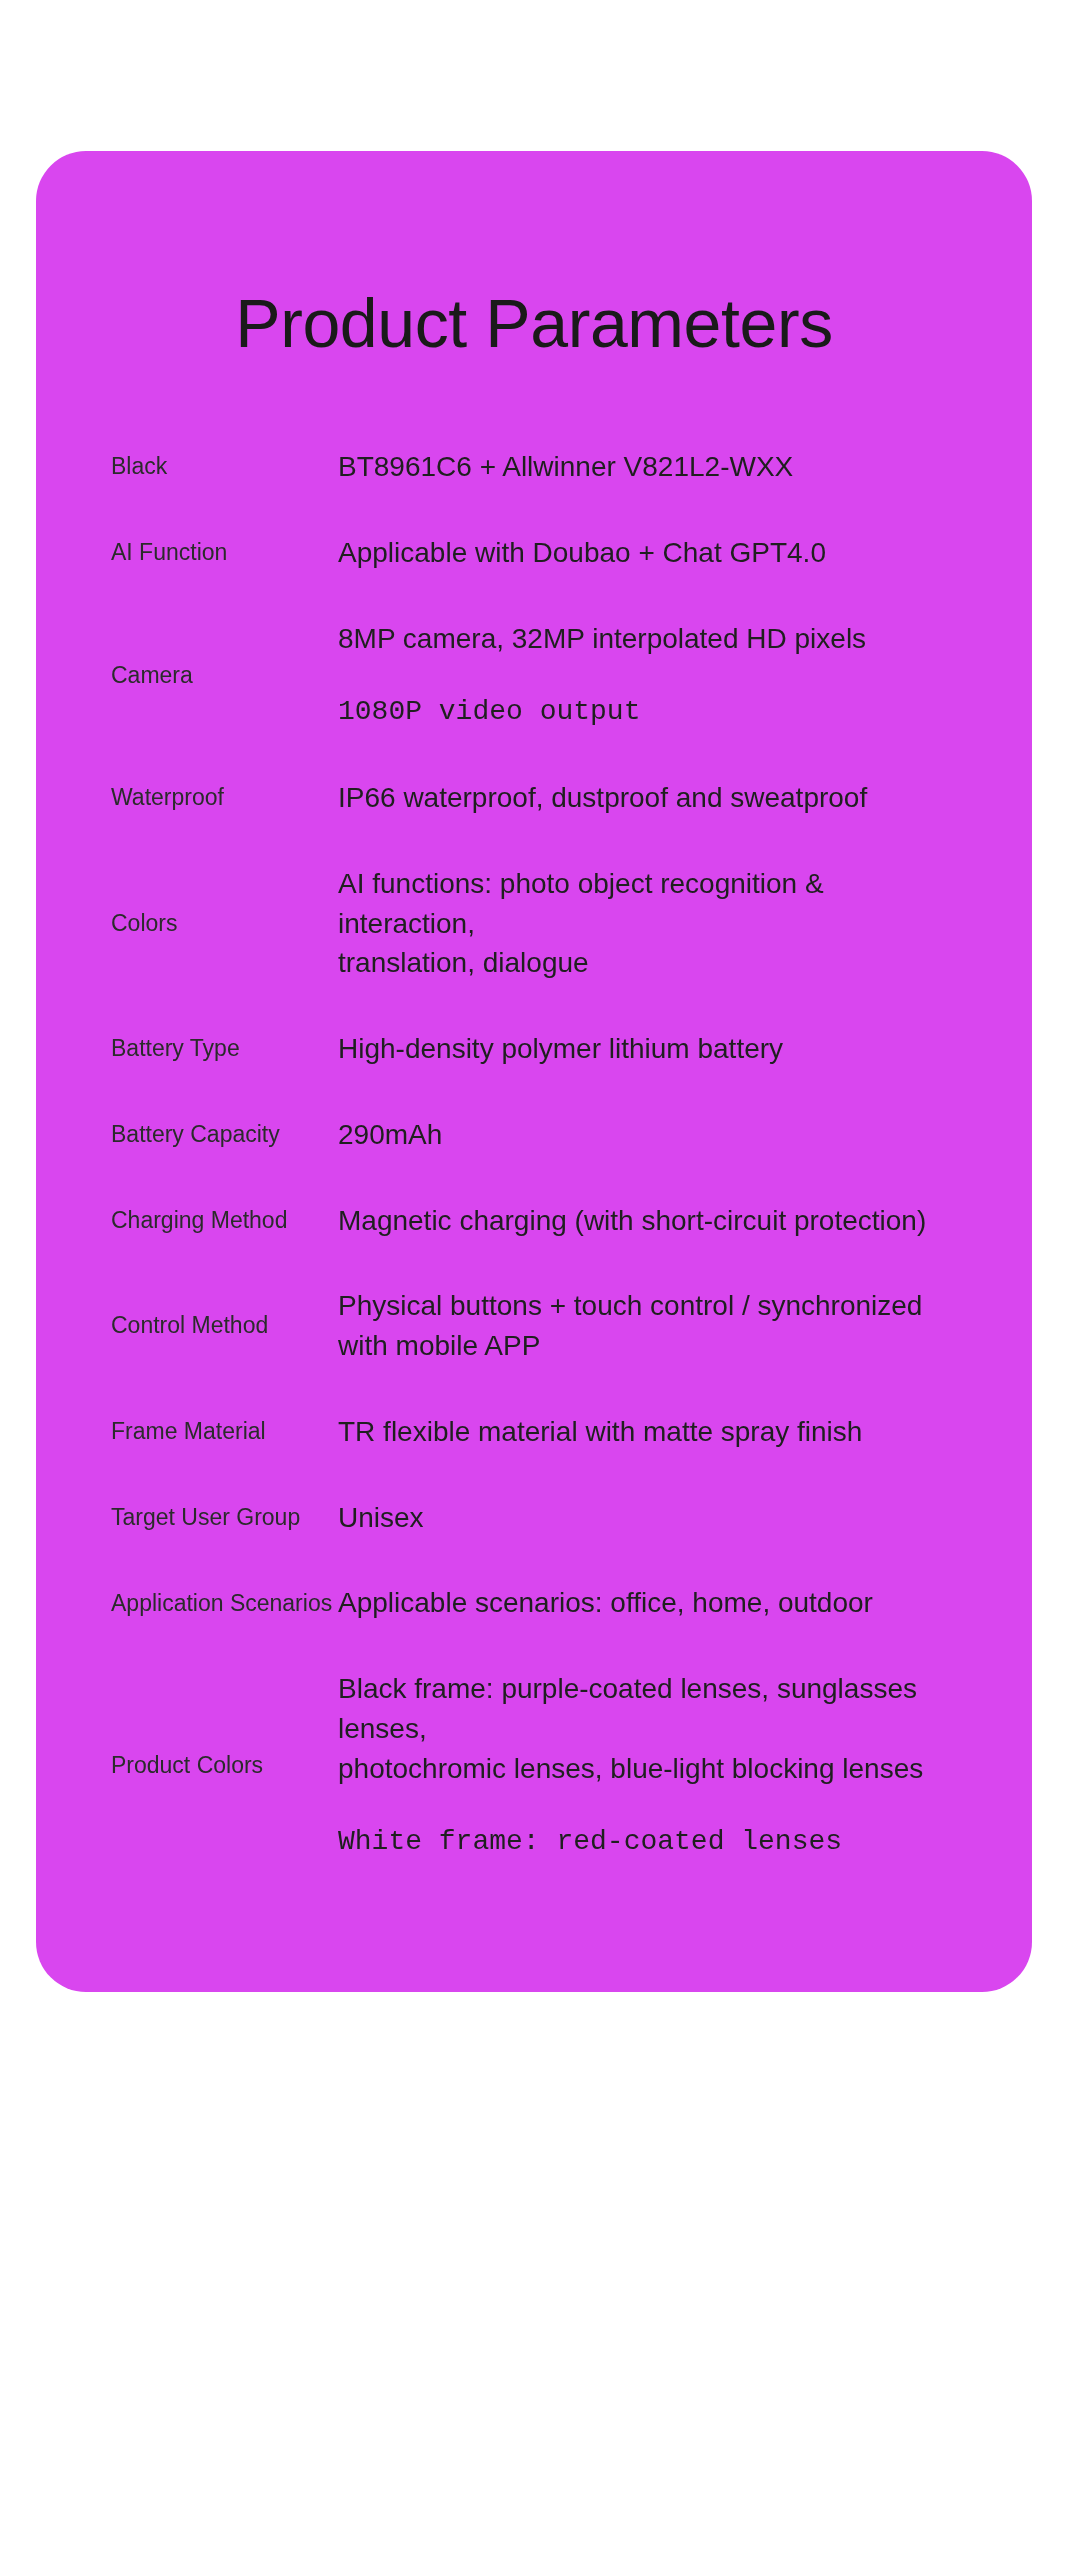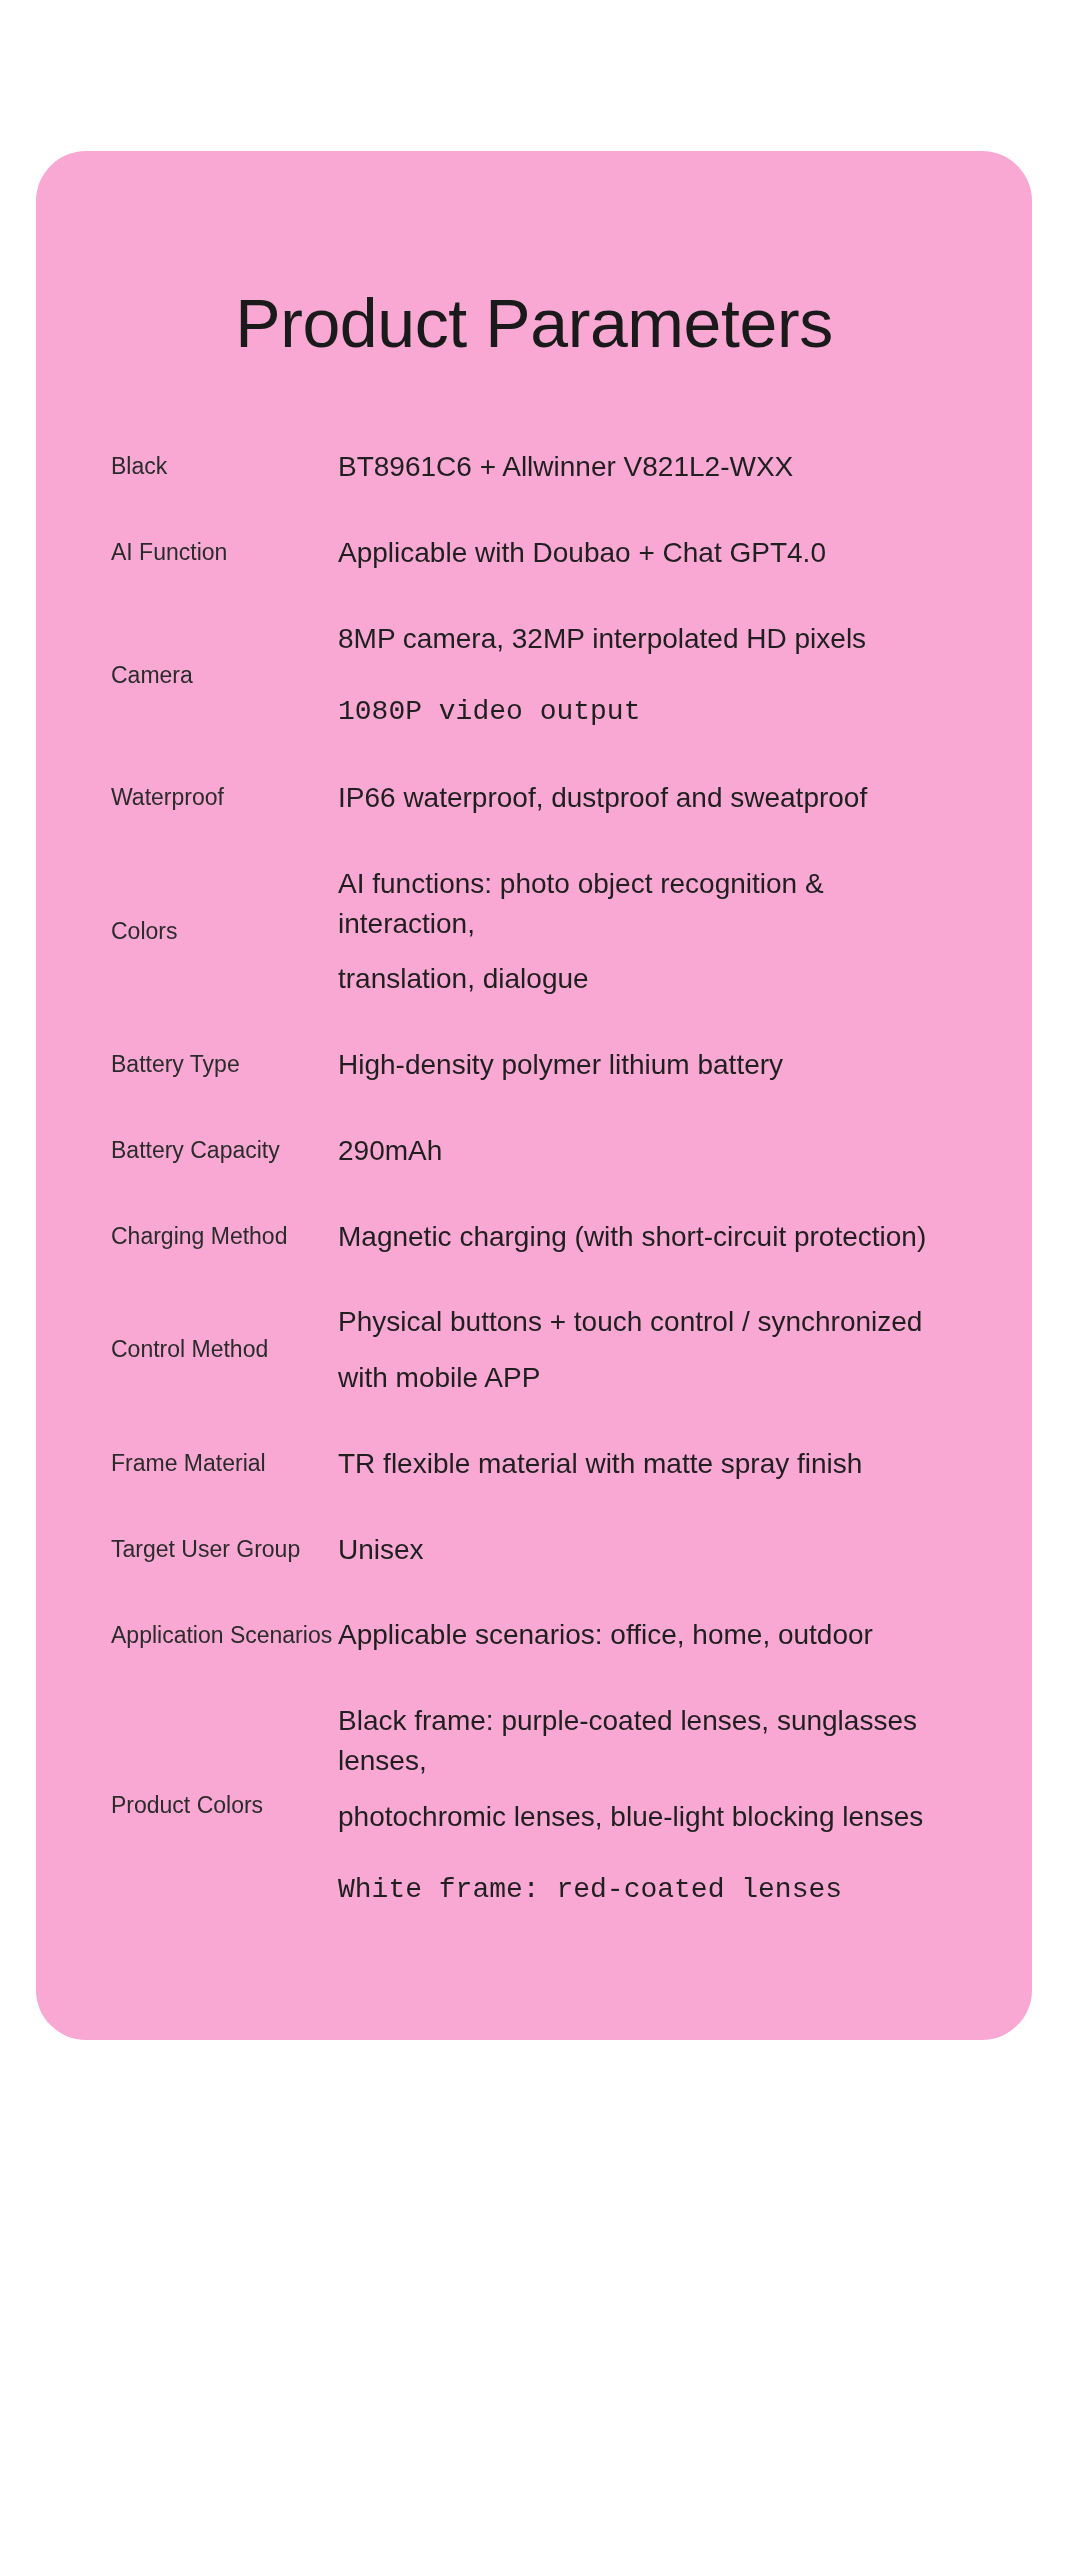--- a/index.html
+++ b/index.html
@@ -14,21 +14,21 @@
   }
   .page {
     position: relative;
     width: 1067px;
     min-height: 2576px;
     background: #ffffff;
     box-sizing: border-box;
     padding: 151px 36px 0 36px;
   }
   .card {
-    background: #f9a8d4;
+    background: #d946ef;
     border-radius: 50px;
     padding: 0 0 107px 0;
     width: 996px;
     margin: 0 auto;
     box-sizing: border-box;
   }
   .card-title {
     text-align: center;
     font-size: 68px;
     font-weight: 400;
@@ -63,21 +63,21 @@
     font-size: 28px;
     color: #1f1f1f;
     font-weight: 400;
     line-height: 1.42;
     vertical-align: middle;
   }
   .spec-value .line {
     display: block;
   }
   .spec-value .line + .line {
-    margin-top: 16px;
+    margin-top: 0;
   }
   .spec-value .line.gap {
     margin-top: 34px;
     font-family: Liberation Mono, monospace;
   }
 </style>
 </head>
 <body>
 
 <div class="page">

